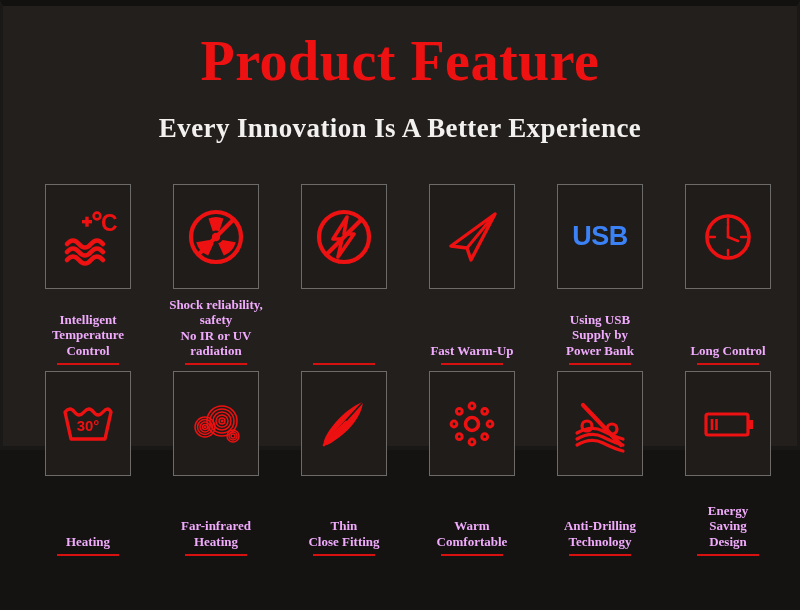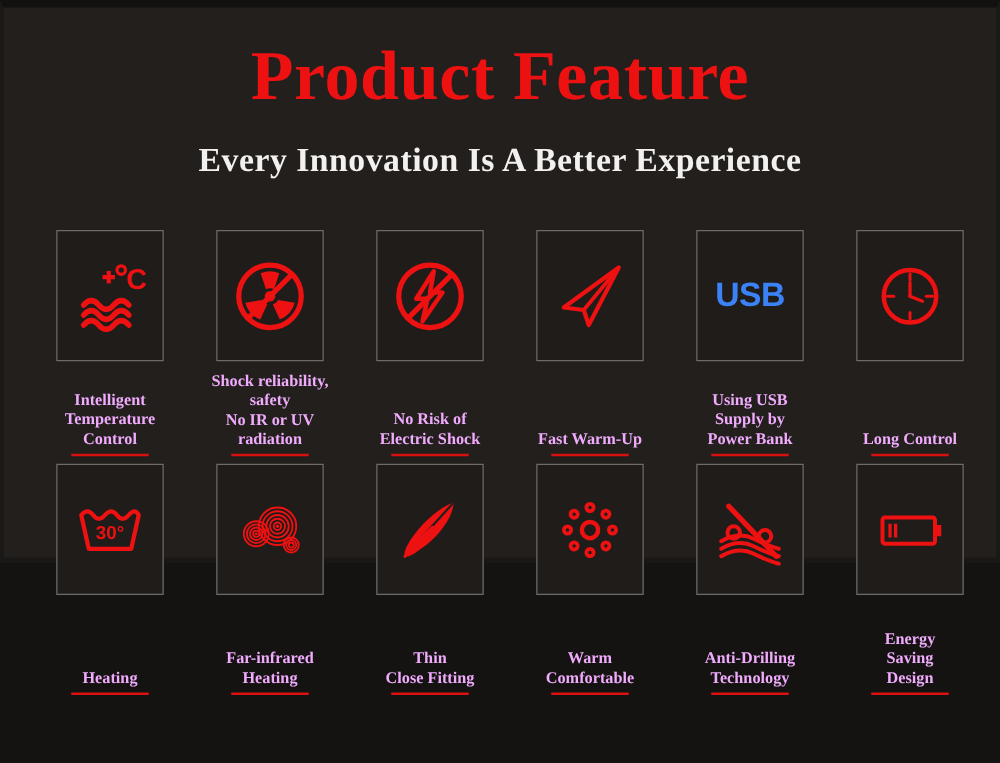--- a/index.html
+++ b/index.html
@@ -179,22 +179,20 @@
         <div class="card">
           <span>
             <svg width="62" height="62" viewBox="0 0 62 62">
               <path d="M34 11 L20 33 L29 33 L25 51 L41 28 L31 28 Z" fill="none" stroke="#ee1111" stroke-width="3.6" stroke-linejoin="round"></path>
               <circle cx="31" cy="31" r="25" fill="none" stroke="#ee1111" stroke-width="4.2"></circle>
               <line x1="13.5" y1="48.5" x2="48.5" y2="13.5" stroke="#ee1111" stroke-width="4.2"></line>
             </svg>
           </span>
         </div>
         <div class="caption">
-          <div class="caption-lines">No Risk of
-Electric Shock</div>
           <div class="underline"></div>
         </div>
       </div>
 
       <div class="cell">
         <div class="card">
           <span>
             <svg width="62" height="62" viewBox="0 0 62 62">
               <path d="M54 8 L10 40 L26 42 L30 54 Z" fill="none" stroke="#ee1111" stroke-width="3.4" stroke-linejoin="round"></path>
               <path d="M54 8 L26 42" fill="none" stroke="#ee1111" stroke-width="3"></path>

